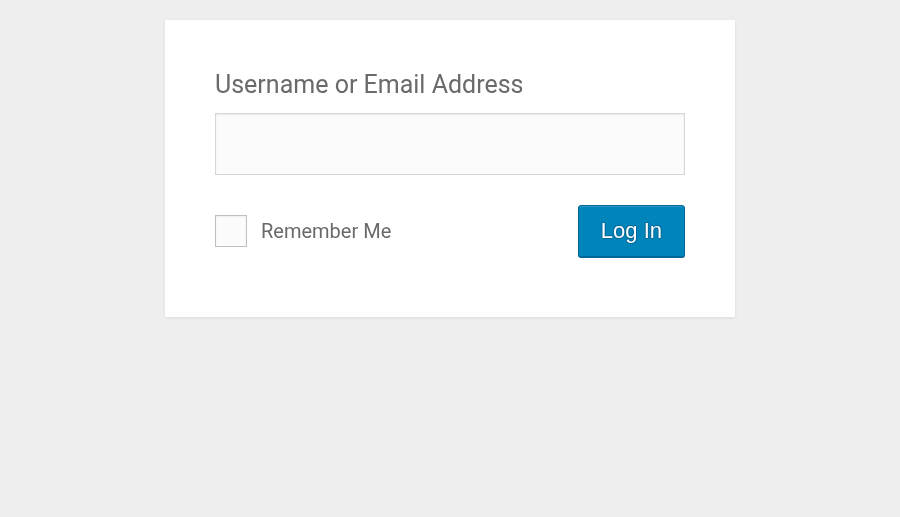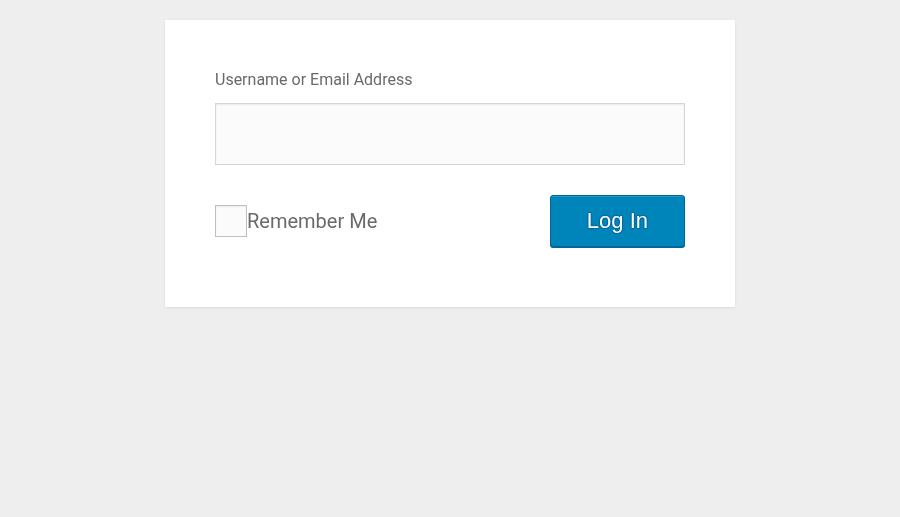--- a/index.html
+++ b/index.html
@@ -21,21 +21,21 @@
       background: #ffffff;
       width: 570px;
       padding: 50px 50px 60px 50px;
       box-shadow: 0 1px 3px rgba(0,0,0,0.08);
     }
     .field-group {
       margin-bottom: 30px;
     }
     .field-label {
       display: block;
-      font-size: 16px;
+      font-size: 25px;
       color: #6a6a6a;
       margin-bottom: 14px;
       font-weight: 400;
     }
     .text-input {
       width: 100%;
       height: 62px;
       border: 1px solid #d6d6d6;
       background: #fbfbfb;
       box-shadow: inset 0 1px 2px rgba(0,0,0,0.07);
@@ -45,41 +45,42 @@
     }
     .bottom-row {
       display: flex;
       justify-content: space-between;
       align-items: center;
       margin-top: 28px;
     }
     .remember-wrap {
       display: flex;
       align-items: center;
+      gap: 14px;
     }
     .checkbox {
       width: 32px;
       height: 32px;
       border: 1px solid #bfbfbf;
       background: #fbfbfb;
       box-shadow: inset 0 1px 2px rgba(0,0,0,0.06);
       cursor: pointer;
     }
     .remember-label {
       font-size: 20px;
       color: #6a6a6a;
       font-weight: 400;
     }
     .login-button {
       background: #0085ba;
       border: 1px solid #006799;
       box-shadow: 0 1px 0 #006799, inset 0 1px 0 rgba(255,255,255,0.15);
       color: #ffffff;
       font-size: 22px;
-      padding: 12px 36px;
+      padding: 12px 22px;
       border-radius: 3px;
       cursor: pointer;
       text-shadow: 0 -1px 1px #006799, 1px 0 1px #006799, 0 1px 1px #006799, -1px 0 1px #006799;
     }
   </style>
 </head>
 <body>
 
 <div class="login-card">
 

